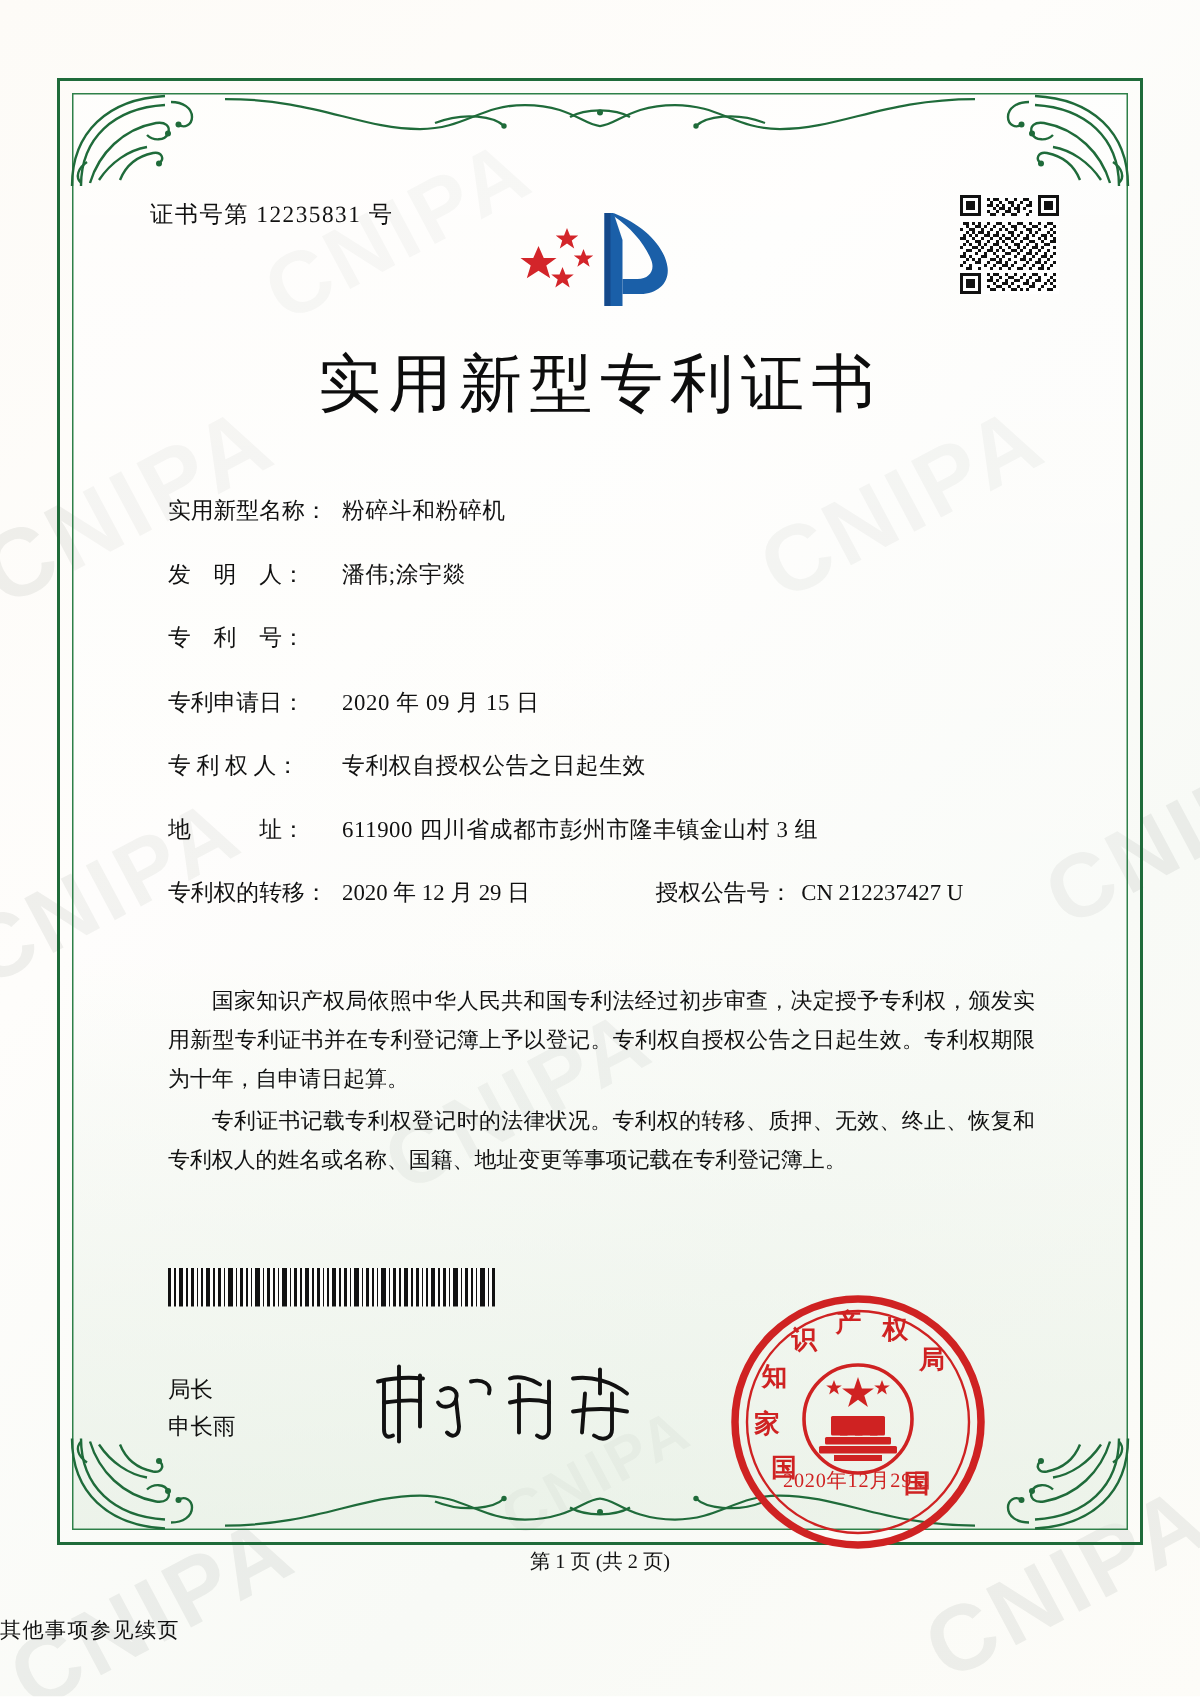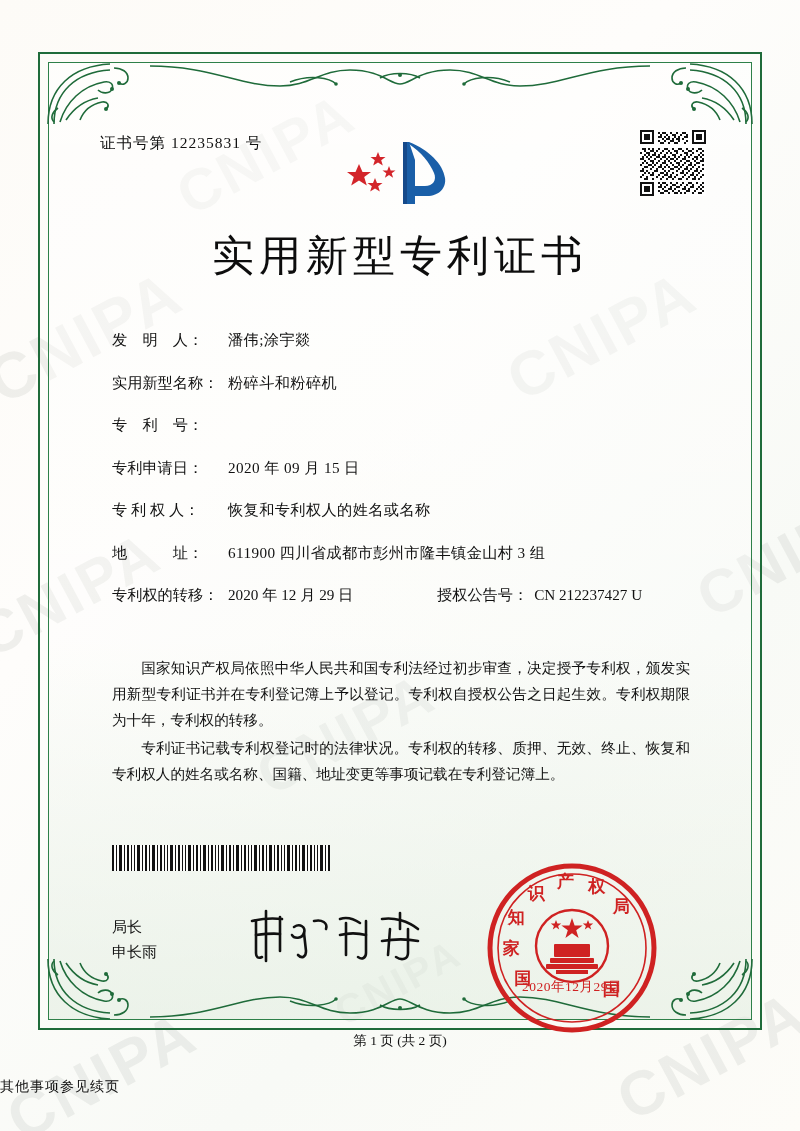--- a/index.html
+++ b/index.html
@@ -613,52 +613,52 @@
           <rect x="26" y="31" width="1" height="1"></rect>
           <rect x="29" y="31" width="2" height="1"></rect>
       </g>
     </svg>
   </div>
 
   <div class="title">实用新型专利证书</div>
 
   <div class="fields">
     <div class="field-row">
+      <div class="field-label">实用新型名称：</div>
+      <div class="field-value">粉碎斗和粉碎机</div>
+    </div>
+    <div class="field-row">
       <div class="field-label">发　明　人：</div>
       <div class="field-value">潘伟;涂宇燚</div>
-    </div>
-    <div class="field-row">
-      <div class="field-label">实用新型名称：</div>
-      <div class="field-value">粉碎斗和粉碎机</div>
     </div>
     <div class="field-row">
       <div class="field-label">专　利　号：</div>
     </div>
     <div class="field-row">
       <div class="field-label">专利申请日：</div>
       <div class="field-value">2020 年 09 月 15 日</div>
     </div>
     <div class="field-row">
       <div class="field-label">专 利 权 人：</div>
-      <div class="field-value">恢复和专利权人的姓名或名称</div>
+      <div class="field-value">专利权自授权公告之日起生效</div>
     </div>
     <div class="field-row">
       <div class="field-label">地　　　址：</div>
       <div class="field-value">611900 四川省成都市彭州市隆丰镇金山村 3 组</div>
     </div>
     <div class="field-row inline-two">
       <div class="field-label">专利权的转移：</div>
       <div style="width:185px;">2020 年 12 月 29 日</div>
       <div class="second-label">授权公告号：</div>
       <div style="margin-left:6px;text-align:right;">CN 212237427 U</div>
     </div>
   </div>
 
   <div class="paras">
-    <p>国家知识产权局依照中华人民共和国专利法经过初步审查，决定授予专利权，颁发实用新型专利证书并在专利登记簿上予以登记。专利权自授权公告之日起生效。专利权期限为十年，专利权的转移。</p>
+    <p>国家知识产权局依照中华人民共和国专利法经过初步审查，决定授予专利权，颁发实用新型专利证书并在专利登记簿上予以登记。专利权自授权公告之日起生效。专利权期限为十年，自申请日起算。</p>
     <p>专利证书记载专利权登记时的法律状况。专利权的转移、质押、无效、终止、恢复和专利权人的姓名或名称、国籍、地址变更等事项记载在专利登记簿上。</p>
   </div>
 
   <div class="barcode">
     <svg width="218" height="26" viewBox="0 0 218 26" shape-rendering="crispEdges">
       <rect width="218" height="26" fill="#fdfdfb"></rect>
       <g fill="#111">
         <rect x="0" y="0" width="2" height="26"></rect>
           <rect x="4" y="0" width="1" height="26"></rect>
         <rect x="7" y="0" width="3" height="26"></rect>

